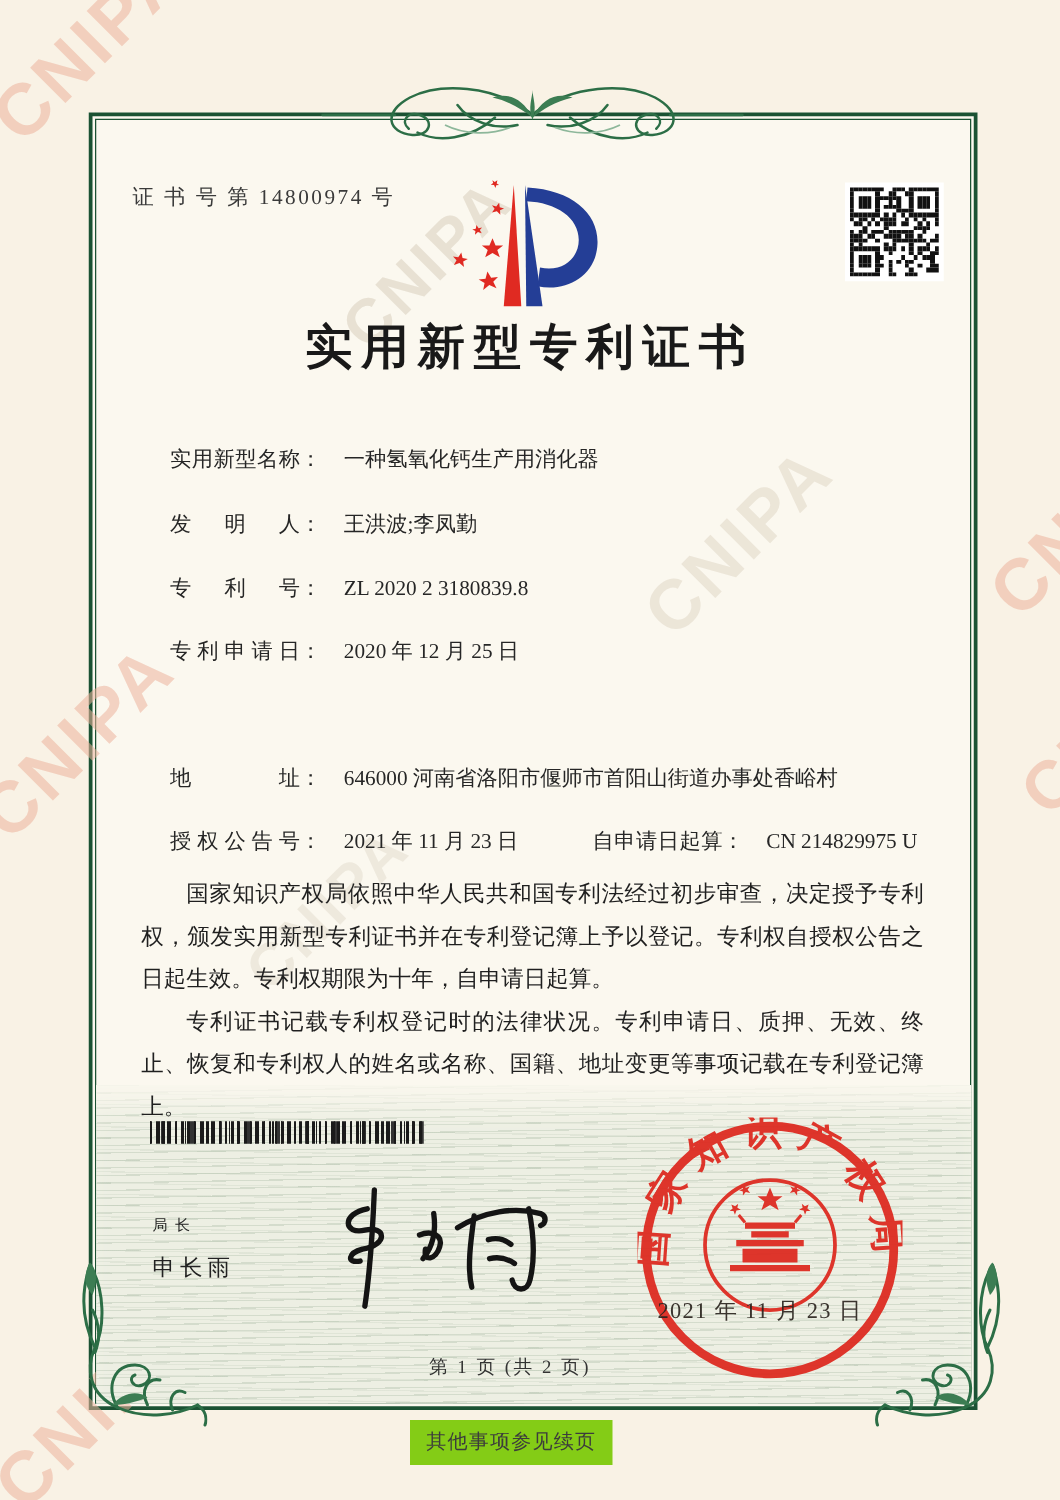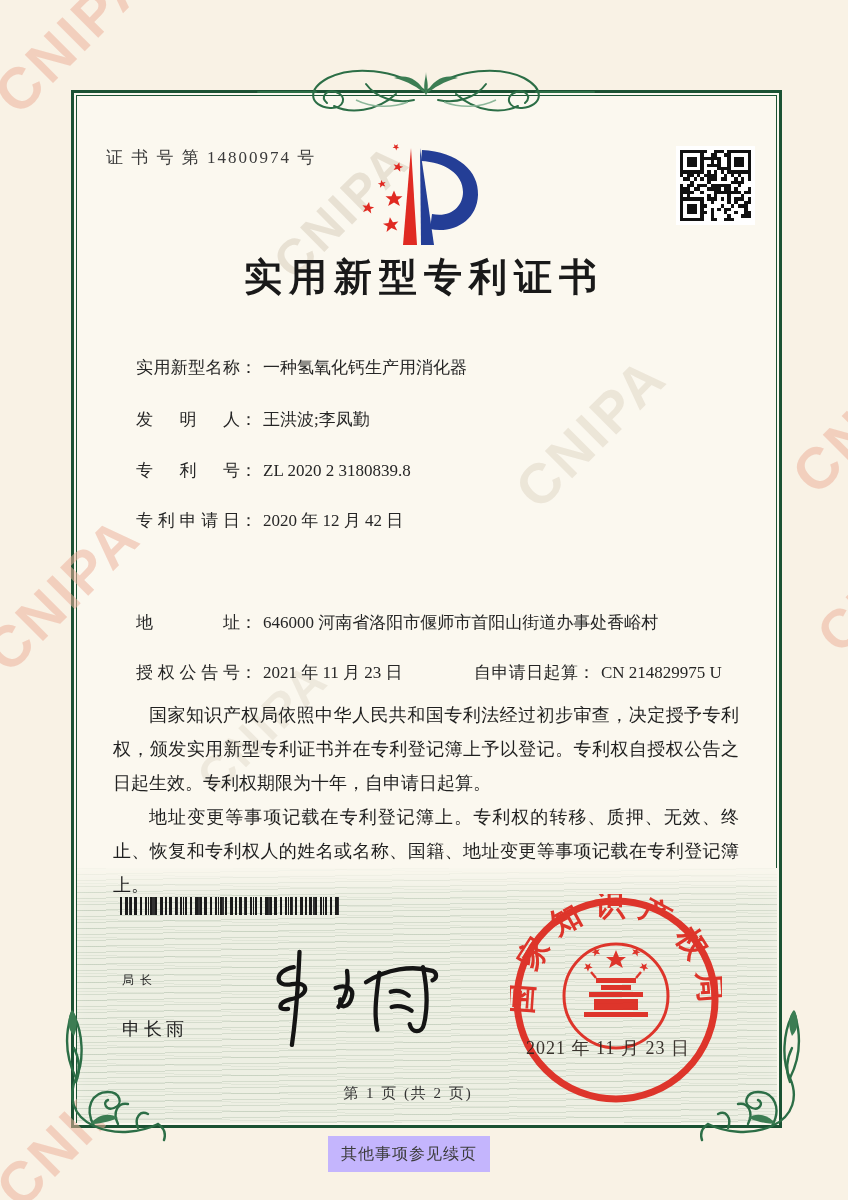--- a/index.html
+++ b/index.html
@@ -56,45 +56,45 @@
   .doc-title{
     position:absolute;left:0;top:252px;width:848px;text-align:center;
     font-size:38px;font-weight:bold;letter-spacing:7px;color:#191919;
   }
   .frow{position:absolute;left:118px;width:620px;font-size:17px;white-space:nowrap;}
   .flabel{
     display:inline-block;width:104px;vertical-align:bottom;
     text-align:justify;text-align-last:justify;text-justify:inter-ideograph;margin-left:18px;
   }
   .colon{display:inline-block;}
-  .fvalue{margin-left:6px;}
+  .fvalue{margin-left:18px;}
   .pair2{position:absolute;left:338px;top:0;}
   .paras{
     position:absolute;left:113px;top:698px;width:626px;
     font-size:18px;line-height:34px;text-align:justify;color:#1f1f1f;
   }
   .paras p{margin:0;text-indent:2em;}
   .barcode{
     position:absolute;left:120px;top:897px;width:219px;height:18px;
     background-image:
       repeating-linear-gradient(90deg,#1a1a1a 0 2px,rgba(0,0,0,0) 2px 5px),
       repeating-linear-gradient(90deg,#1a1a1a 0 1px,rgba(0,0,0,0) 1px 7px),
       repeating-linear-gradient(90deg,rgba(0,0,0,0) 0 9px,#333 9px 12px,rgba(0,0,0,0) 12px 23px);
   }
   .officer-title{position:absolute;left:122px;top:972px;font-size:12px;letter-spacing:6px;color:#222;}
-  .officer-name{position:absolute;left:122px;top:1002px;font-size:18px;letter-spacing:4px;color:#222;margin-top:15px;}
+  .officer-name{position:absolute;left:122px;top:1002px;font-size:18px;letter-spacing:4px;color:#222;}
   .signature{position:absolute;left:252px;top:944px;}
   .seal{position:absolute;left:510px;top:894px;z-index:3;opacity:.93;}
   .seal-date{
     position:absolute;left:516px;top:1036px;width:184px;text-align:center;z-index:4;
     font-size:18px;letter-spacing:1px;color:rgba(42,36,30,.92);
   }
   .page-num{position:absolute;left:298px;top:1084px;width:220px;text-align:center;font-size:15px;letter-spacing:2px;color:#333;}
   .cont-note{
-    position:absolute;left:328px;top:1136px;width:162px;height:36px;background:#c4b5fd;
+    position:absolute;left:328px;top:1136px;width:162px;height:36px;background:#84cc16;
     font-size:16px;color:#3c3c3c;text-align:center;line-height:36px;letter-spacing:1px;z-index:2;
   }
 </style>
 </head>
 <body>
 
 <span class="wm wm-pink wm1">CNIPA</span>
 <span class="wm wm-gray wm2">CNIPA</span>
 <span class="wm wm-pink wm3">CNIPA</span>
 <span class="wm wm-gray wm4">CNIPA</span>
@@ -639,35 +639,35 @@
   <div class="frow" style="top:356px">
     <span class="flabel">实用新型名称</span><span class="colon">：</span><span class="fvalue">一种氢氧化钙生产用消化器</span>
   </div>
   <div class="frow" style="top:408px">
     <span class="flabel">发明人</span><span class="colon">：</span><span class="fvalue">王洪波;李凤勤</span>
   </div>
   <div class="frow" style="top:459px">
     <span class="flabel">专利号</span><span class="colon">：</span><span class="fvalue">ZL 2020 2 3180839.8</span>
   </div>
   <div class="frow" style="top:509px">
-    <span class="flabel">专利申请日</span><span class="colon">：</span><span class="fvalue">2020 年 12 月 42 日</span>
+    <span class="flabel">专利申请日</span><span class="colon">：</span><span class="fvalue">2020 年 12 月 25 日</span>
   </div>
   <div class="frow" style="top:611px">
     <span class="flabel">地址</span><span class="colon">：</span><span class="fvalue">646000 河南省洛阳市偃师市首阳山街道办事处香峪村</span>
   </div>
   <div class="frow" style="top:661px">
     <span class="flabel">授权公告号</span><span class="colon">：</span><span class="fvalue">2021 年 11 月 23 日</span>
     <span class="pair2">
       <span class="flabel">自申请日起算</span><span class="colon">：</span><span class="fvalue">CN 214829975 U</span>
     </span>
   </div>
 
   <div class="paras">
     <p>国家知识产权局依照中华人民共和国专利法经过初步审查，决定授予专利权，颁发实用新型专利证书并在专利登记簿上予以登记。专利权自授权公告之日起生效。专利权期限为十年，自申请日起算。</p>
-    <p>地址变更等事项记载在专利登记簿上。专利权的转移、质押、无效、终止、恢复和专利权人的姓名或名称、国籍、地址变更等事项记载在专利登记簿上。</p>
+    <p>专利证书记载专利权登记时的法律状况。专利申请日、质押、无效、终止、恢复和专利权人的姓名或名称、国籍、地址变更等事项记载在专利登记簿上。</p>
   </div>
 
   <div class="barcode"></div>
 
   <div class="officer-title">局长</div>
   <div class="officer-name">申长雨</div>
 
   <div class="signature">
     <svg width="190" height="105" viewBox="0 0 200 110">
       <g fill="none" stroke="#141414" stroke-width="4.5" stroke-linecap="round">

